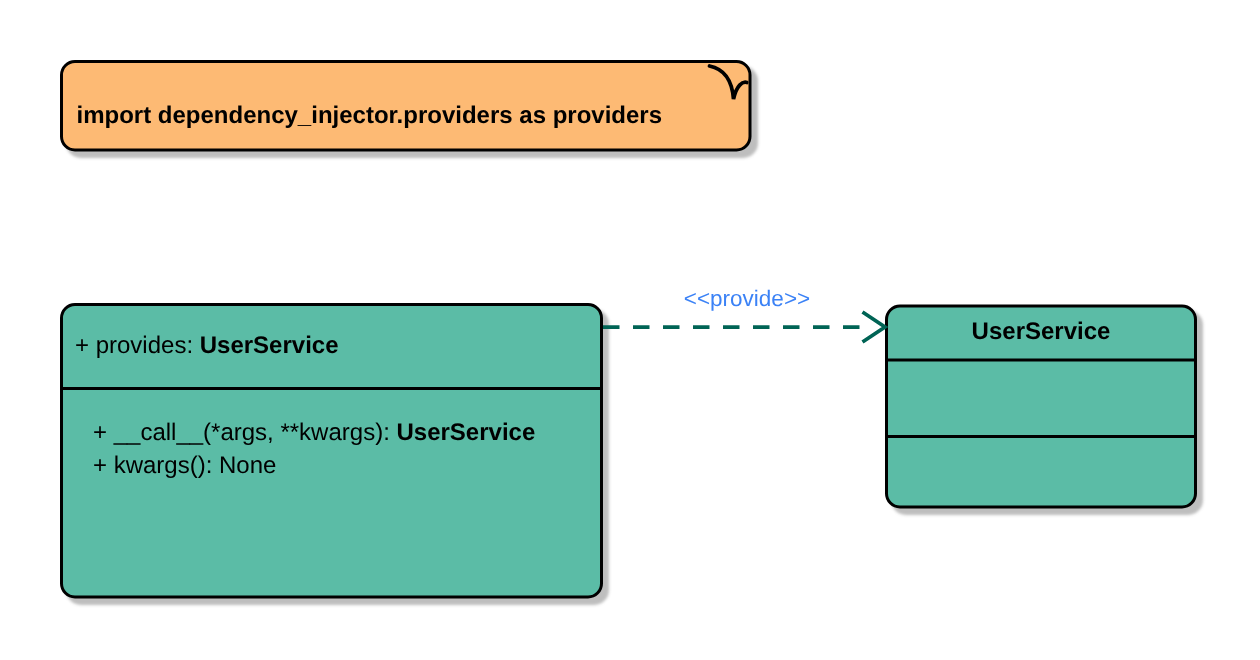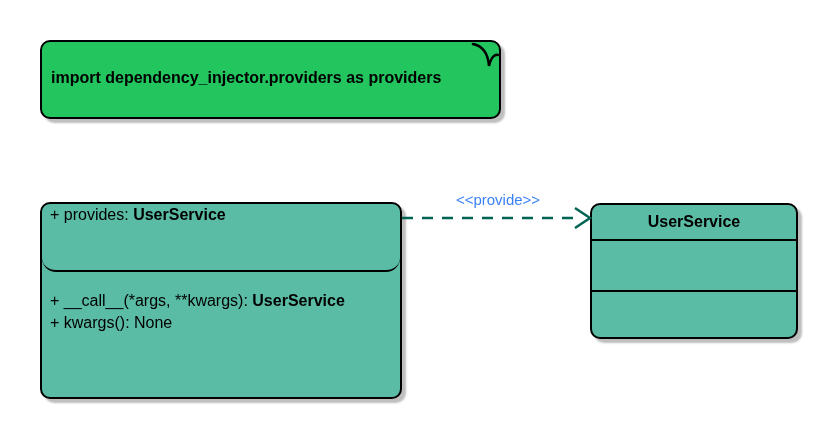--- a/index.html
+++ b/index.html
@@ -12,22 +12,22 @@
     width: 840px;
     height: 440px;
     background: #ffffff;
     overflow: hidden;
   }
 
   
   .note {
     position: absolute;
     left: 40px; top: 40px;
-    width: 461px; height: 79px;
-    background: #22c55e;
+    width: 461px; height: 61px;
+    background: #fdba74;
     border: 2px solid #000000;
     border-radius: 10px;
     box-sizing: border-box;
     box-shadow: 4px 4px 2px rgba(110,110,110,0.45);
   }
   .note-text {
     position: absolute;
     left: 9px; top: 27px;
     font-size: 16px;
     font-weight: bold;
@@ -55,22 +55,22 @@
   .compartment { box-sizing: border-box; width: 100%; }
   .divided { border-bottom: 2px solid #000000; }
 
   .singleton .header { height: 55px; padding-top: 5px; text-align: center; }
   .stereotype, .class-name {
     font-size: 16px;
     font-weight: bold;
     line-height: 21px;
     color: #000000;
   }
-  .singleton .attrs { height: 68px; padding: 0 0 0 8px; border-radius: 14px; }
-  .singleton .methods { height: 82px; padding: 18px 0 0 8px; }
+  .singleton .attrs { height: 56px; padding: 16px 0 0 8px; }
+  .singleton .methods { height: 82px; padding: 18px 0 0 20px; }
 
   .member-line {
     font-size: 16px;
     line-height: 22px;
     color: #000000;
     white-space: pre;
   }
   .member-line .b { font-weight: bold; }
 
   .userservice .us-header { height: 36px; text-align: center; }

